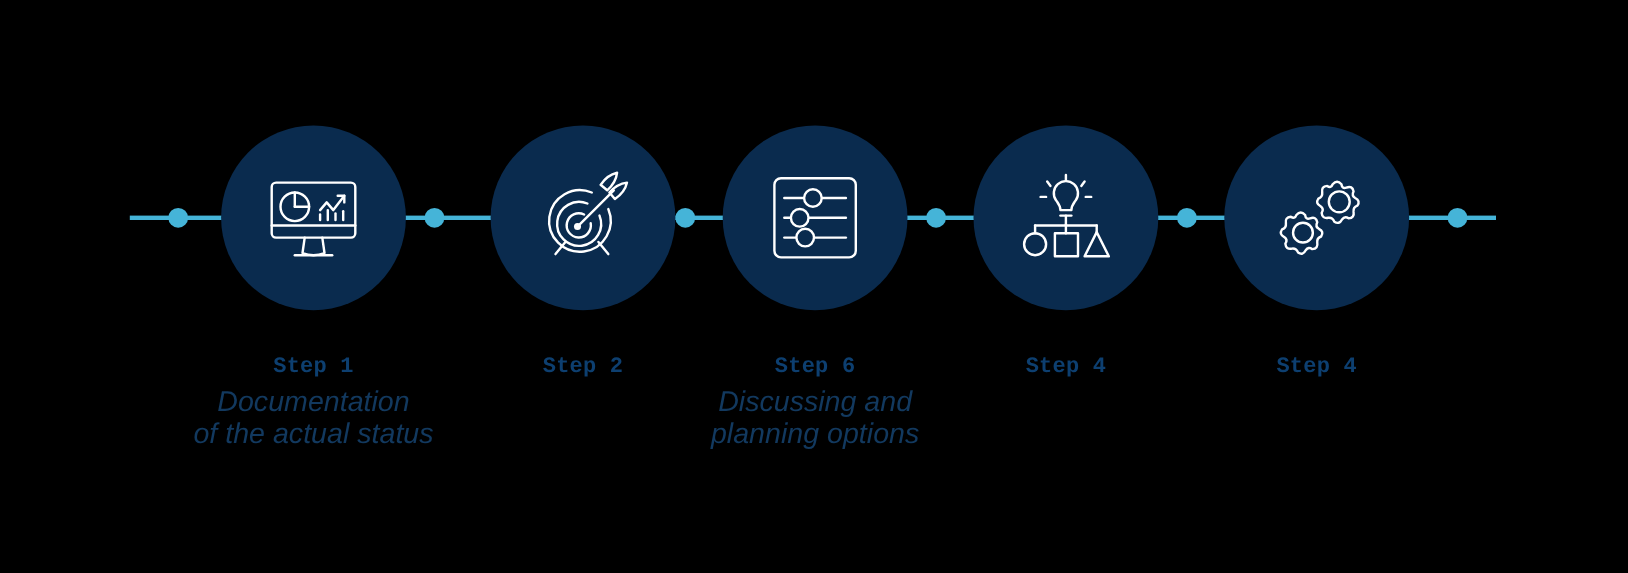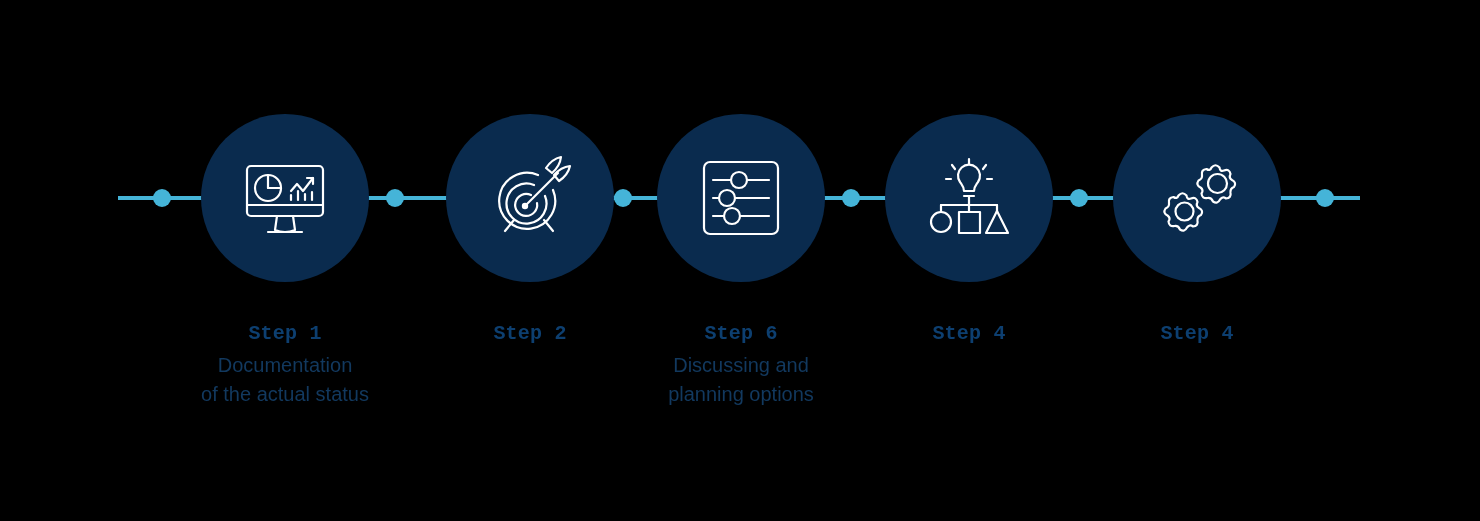--- a/index.html
+++ b/index.html
@@ -79,26 +79,27 @@
     font-family: Liberation Mono, monospace;
     font-size: 20px;
     font-weight: bold;
     color: #0d3f70;
     line-height: 24px;
     letter-spacing: 0.2px;
   }
 
   .step-desc {
     font-family: "Liberation Sans", sans-serif;
-    font-size: 20px;
+    font-size: 26px;
     font-weight: normal;
     color: #12395f;
     line-height: 29px;
     margin-top: 5px;
     white-space: pre-line;
+    font-style: italic;
   }
 </style>
 </head>
 <body>
 
 <div id="infographic">
 
   <div class="timeline-line"></div>
 
   <div class="timeline-dot" style="left:153px;"></div>

